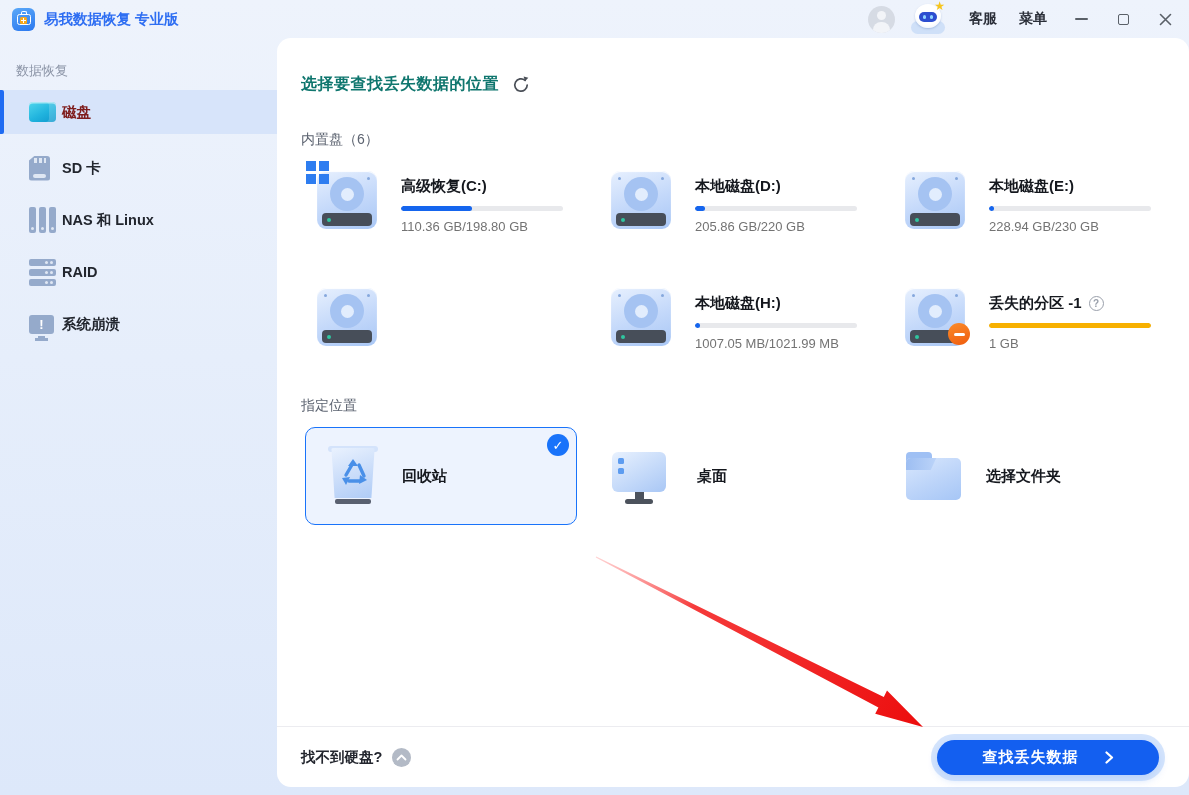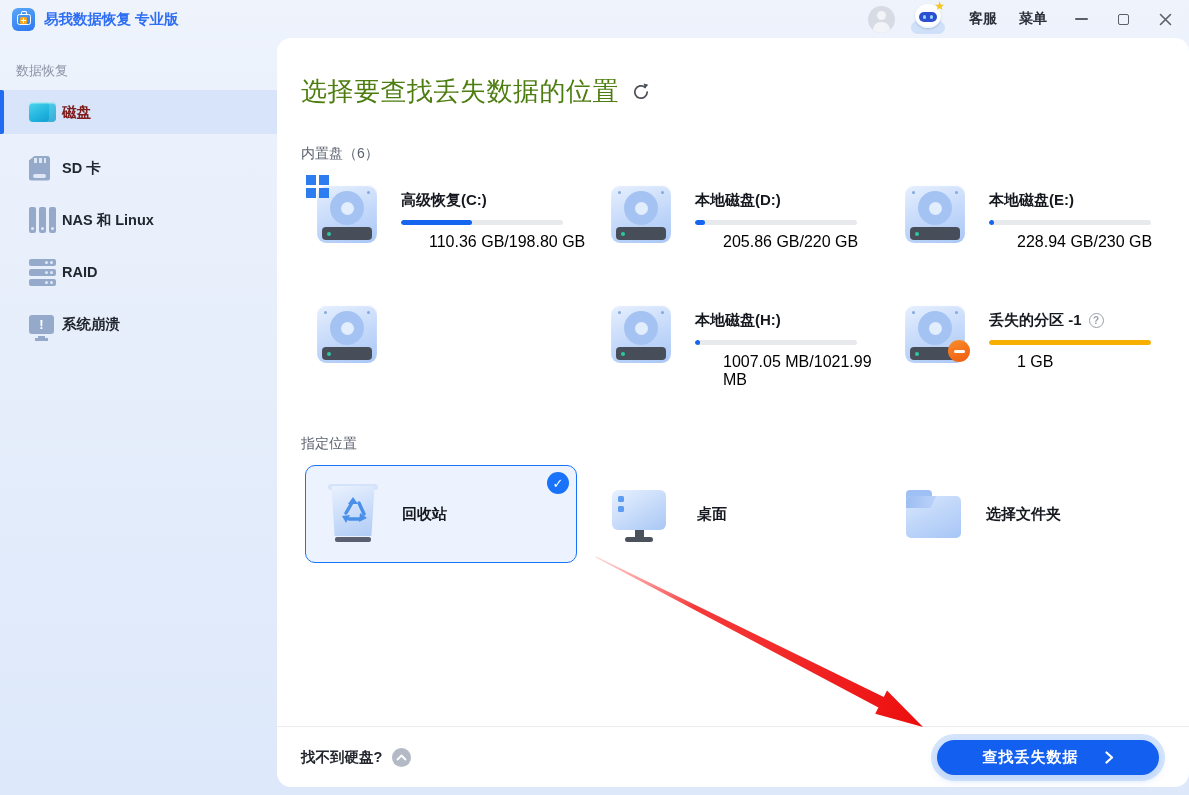--- a/index.html
+++ b/index.html
@@ -72,31 +72,31 @@
     box-shadow:-5px 0 0 #dfe7f3; }
   .ico-crash { width:25px; height:19px; background:#95aacb; border-radius:3px; position:relative;
     display:flex; align-items:center; justify-content:center; color:#fff; font-weight:bold; font-size:13px; }
   .ico-crash::after { content:""; position:absolute; left:9px; bottom:-5px; width:7px; height:3px; background:#95aacb;
     box-shadow:-3px 2px 0 -0px #95aacb, 3px 2px 0 0 #95aacb; }
 
   
   .main-panel { position:absolute; left:277px; top:38px; right:0; bottom:8px;
     background:#ffffff; border-radius:14px; padding:36px 28px 0 24px; }
   .main-title-row { display:flex; align-items:center; gap:12px; }
-  .main-title { font-size:26px; font-weight:normal; color:#4d7c0f; letter-spacing:.5px; }
+  .main-title { font-size:16px; font-weight:bold; color:#0f766e; letter-spacing:.5px; }
   .refresh { width:20px; height:20px; }
   .section-label { font-size:14px; color:#5c6370; }
   .lbl-internal { margin-top:36px; }
   .disk-grid { display:grid; grid-template-columns:repeat(3,294px); row-gap:54px; margin-top:22px; }
   .disk-cell { display:flex; padding-left:16px; align-items:flex-start; }
   .disk-info { margin-left:24px; padding-top:6px; }
   .disk-name { font-size:15px; font-weight:bold; color:#15181e; display:flex; align-items:center; gap:7px; }
   .bar { width:162px; height:5px; border-radius:3px; background:#e8e9ec; margin:10px 0 8px; overflow:hidden; }
   .bar-fill { height:100%; border-radius:3px; background:#1565ee; }
-  .disk-size { font-size:16px; color:#000000;margin-left:28px; }
+  .disk-size { font-size:13px; color:#737373; }
   .help-ic { width:15px; height:15px; border:1.2px solid #9aa0ab; border-radius:50%;
     color:#9aa0ab; font-size:10px; font-weight:bold; display:flex; align-items:center; justify-content:center; }
 
   
   .hdd { position:relative; width:60px; height:58px; flex:0 0 auto; }
   .hdd-body { position:absolute; inset:0 0 0 0; border-radius:9px;
     background:linear-gradient(160deg,#e7f0fe 0%,#c3d8fa 55%,#a9c7f5 100%);
     box-shadow:inset 0 1px 1px #ffffff; }
   .hdd-screw { position:absolute; width:3px; height:3px; border-radius:50%; background:#86a8dd; top:6px; }
   .hdd-screw.l { left:7px; } .hdd-screw.r { right:7px; }

